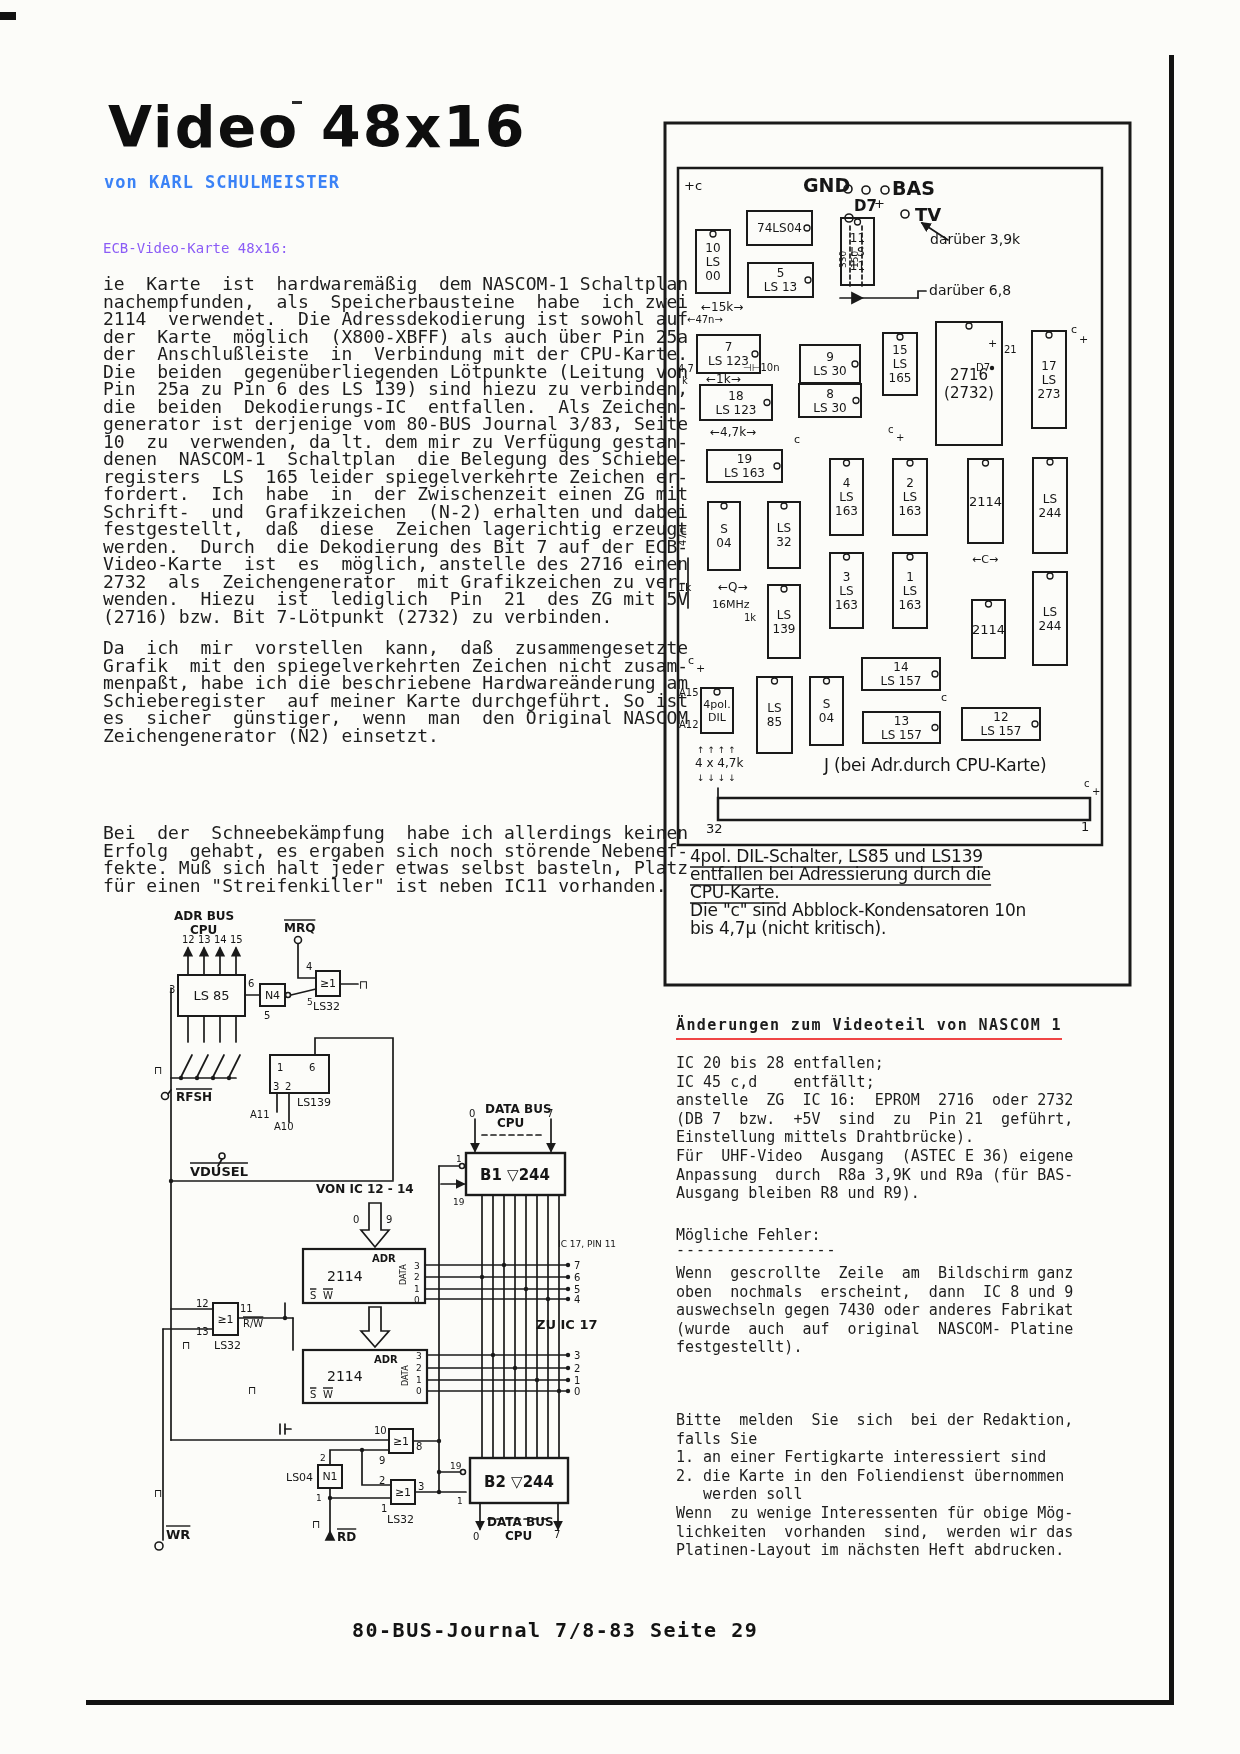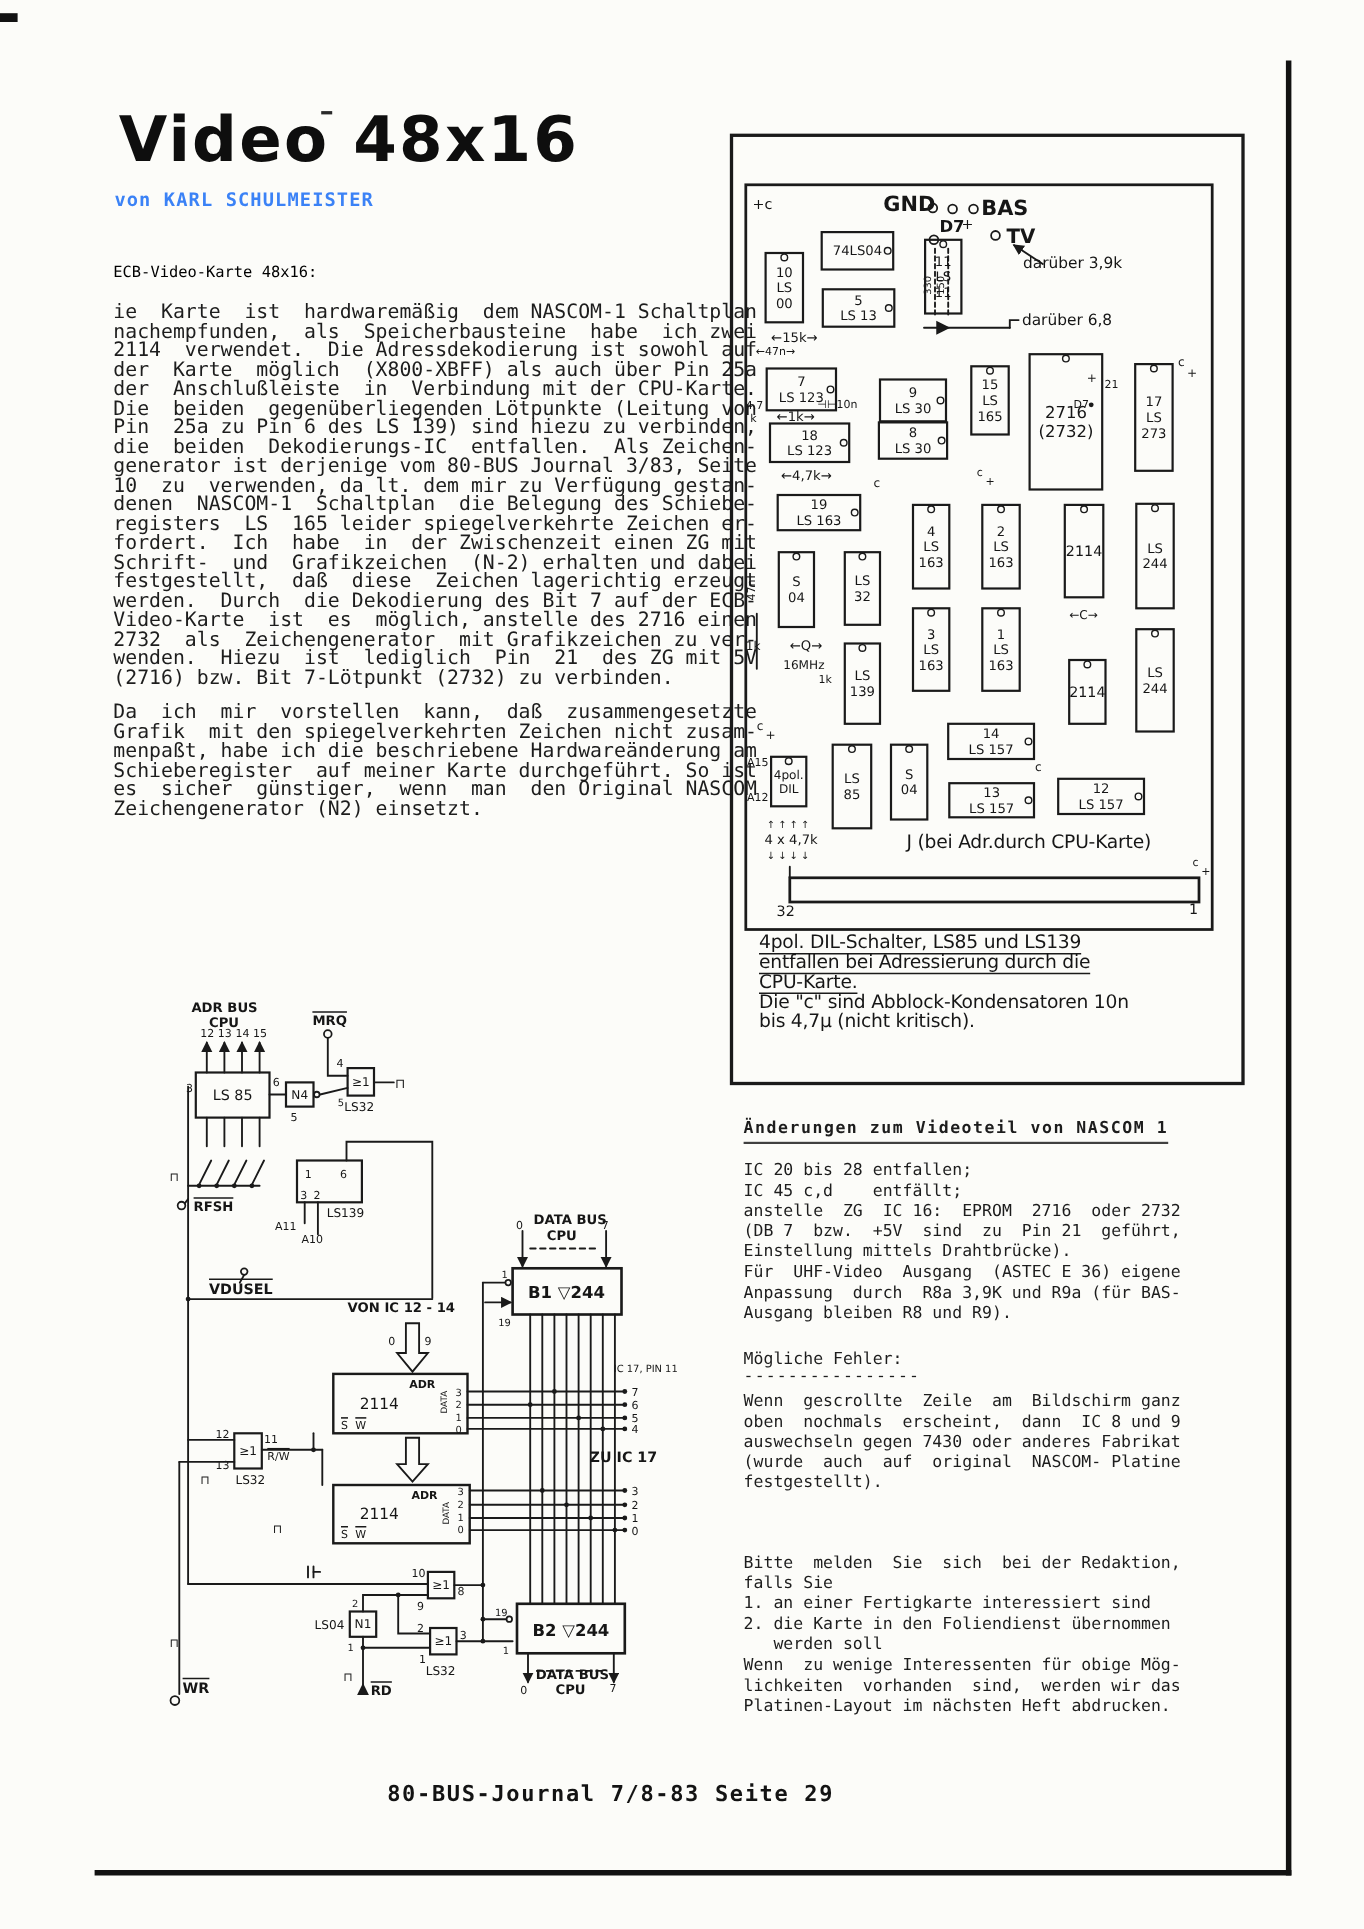--- a/index.html
+++ b/index.html
@@ -1,23 +1,23 @@
 <!DOCTYPE html>
 <html><head>
 <meta charset="utf-8">
 <style>
   html,body{margin:0;padding:0;background:#e9e9e9}
   .page{position:absolute;top:0;left:0;width:1240px;height:1754px;background:#fcfcf9;overflow:hidden;color:#1b1b1b}
   .title{position:absolute;left:108px;top:94px;margin:0;font-family:"DejaVu Sans",sans-serif;font-weight:bold;font-size:57px;letter-spacing:2px;color:#0e0e0e}
   .byline{position:absolute;left:104px;top:172px;font-family:"DejaVu Sans Mono",monospace;font-weight:bold;font-size:17px;letter-spacing:1px;color:#3b82f6}
-  .subtitle{position:absolute;left:103px;top:240px;font-family:"DejaVu Sans Mono",monospace;font-size:14px;color:#000000}
+  .subtitle{position:absolute;left:103px;top:240px;font-family:"DejaVu Sans Mono",monospace;font-size:14px;color:#8b5cf6}
   .para{position:absolute;left:103px;margin:0;font-family:"DejaVu Sans Mono",monospace;font-size:18px;line-height:17.5px;white-space:pre;color:#1d1d1d}
   #p1{top:275px}#p2{top:639px}#p3{top:748px}#p4{top:824px}
   .rblock{position:absolute;left:676px;margin:0;font-family:"DejaVu Sans Mono",monospace;font-size:15px;line-height:18.6px;white-space:pre;color:#1d1d1d}
-  #aend-h{top:1016px;font-weight:bold;letter-spacing:1.4px;border-bottom:2px solid #404040;padding-bottom:3px}
+  #aend-h{top:1016px;font-weight:bold;letter-spacing:1.4px;border-bottom:2px solid #ef4444;padding-bottom:3px}
   #aend-b{top:1054px}
   #fehl-h{top:1226px}
   #fehl-r{top:1241px;letter-spacing:1px}
   #fehl-b{top:1264px}
   #redak{top:1411px}
   .footer{position:absolute;left:352px;top:1618px;font-family:"DejaVu Sans Mono",monospace;font-weight:bold;font-size:20px;letter-spacing:1.5px;color:#131313}
   #pcb{position:absolute;left:600px;top:110px;width:540px;height:880px}
   #sch{position:absolute;left:130px;top:828px;width:510px;height:745px}
   #pcb svg,#sch svg{width:100%;height:100%}
   #pcb text,#sch text{font-family:"DejaVu Sans",sans-serif;fill:#161616}
@@ -59,20 +59,24 @@
 Video-Karte  ist  es  möglich, anstelle des 2716 einen
 2732  als  Zeichengenerator  mit Grafikzeichen zu ver-
 wenden.  Hiezu  ist  lediglich  Pin  21  des ZG mit 5V
 (2716) bzw. Bit 7-Lötpunkt (2732) zu verbinden.</pre>
   <pre class="para" id="p2">Da  ich  mir  vorstellen  kann,  daß  zusammengesetzte
 Grafik  mit den spiegelverkehrten Zeichen nicht zusam-
 menpaßt, habe ich die beschriebene Hardwareänderung am
 Schieberegister  auf meiner Karte durchgeführt. So ist
 es  sicher  günstiger,  wenn  man  den Original NASCOM
 Zeichengenerator (N2) einsetzt.</pre>
+  <pre class="para" id="p4">Bei  der  Schneebekämpfung  habe ich allerdings keinen
+Erfolg  gehabt, es ergaben sich noch störende Nebenef-
+fekte. Muß sich halt jeder etwas selbst basteln, Platz
+für einen "Streifenkiller" ist neben IC11 vorhanden.</pre>
 
   <div id="pcb">
     <svg viewBox="0 0 540 880">
         <defs>
           <marker id="pcb-ah" markerWidth="7" markerHeight="7" refX="5" refY="3" orient="auto">
             <path d="M0,0 L6,3 L0,6 z" fill="#1a1a1a"></path>
           </marker>
         </defs>
         <rect x="65" y="13" width="465" height="862" fill="none" stroke="#1a1a1a" stroke-width="3"></rect>
         <rect x="78" y="58" width="424" height="677" fill="none" stroke="#1a1a1a" stroke-width="2.5"></rect>

